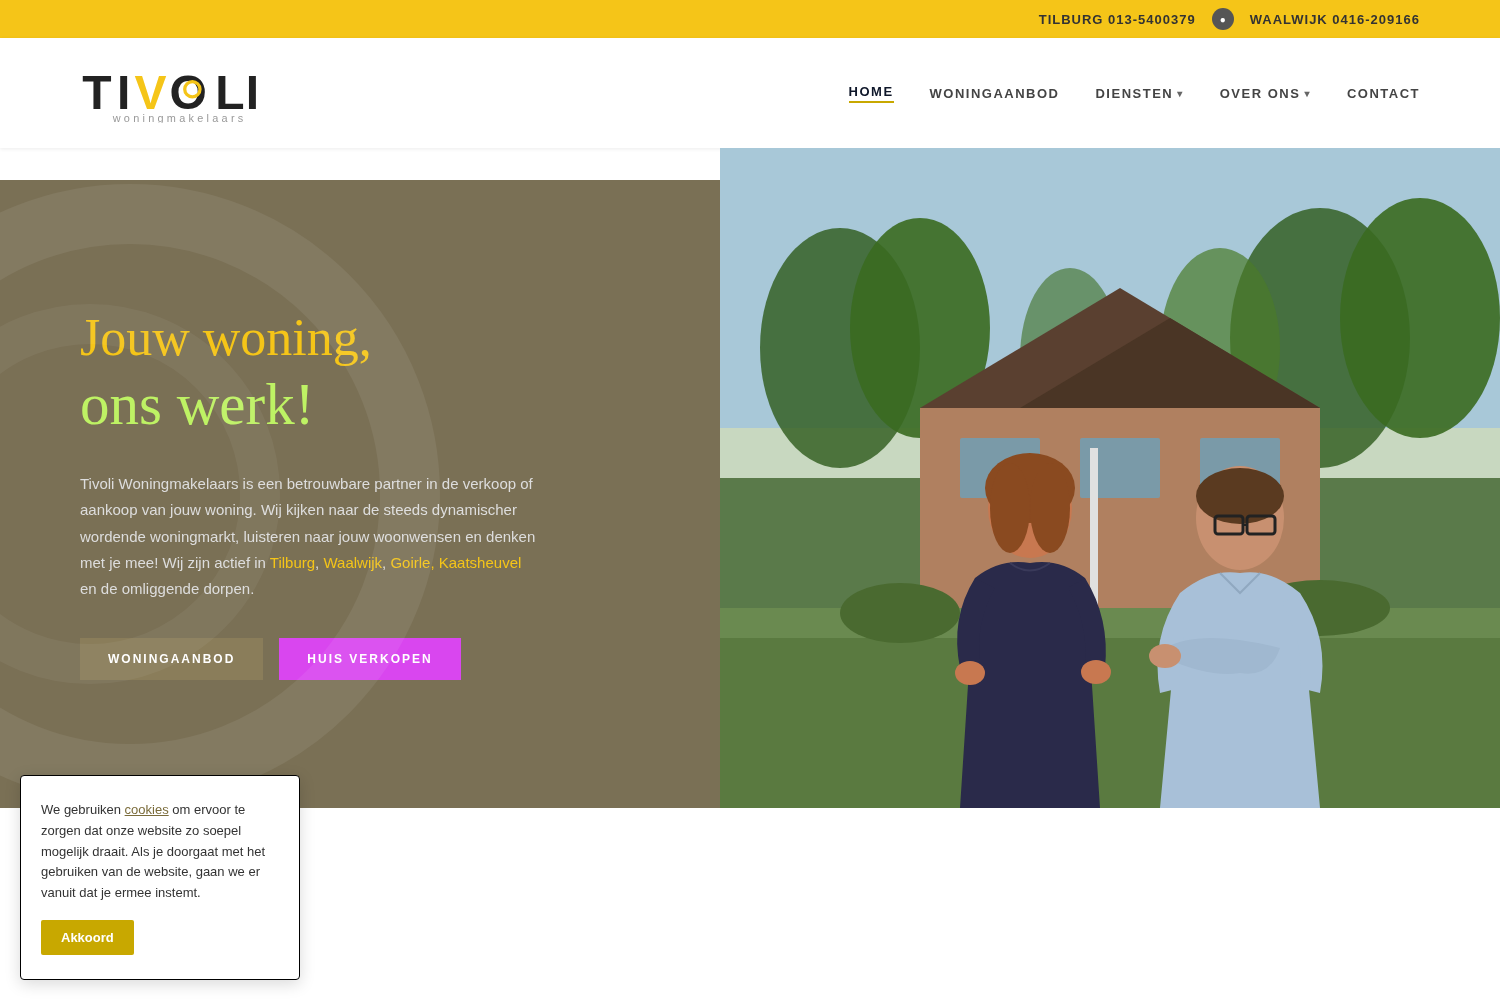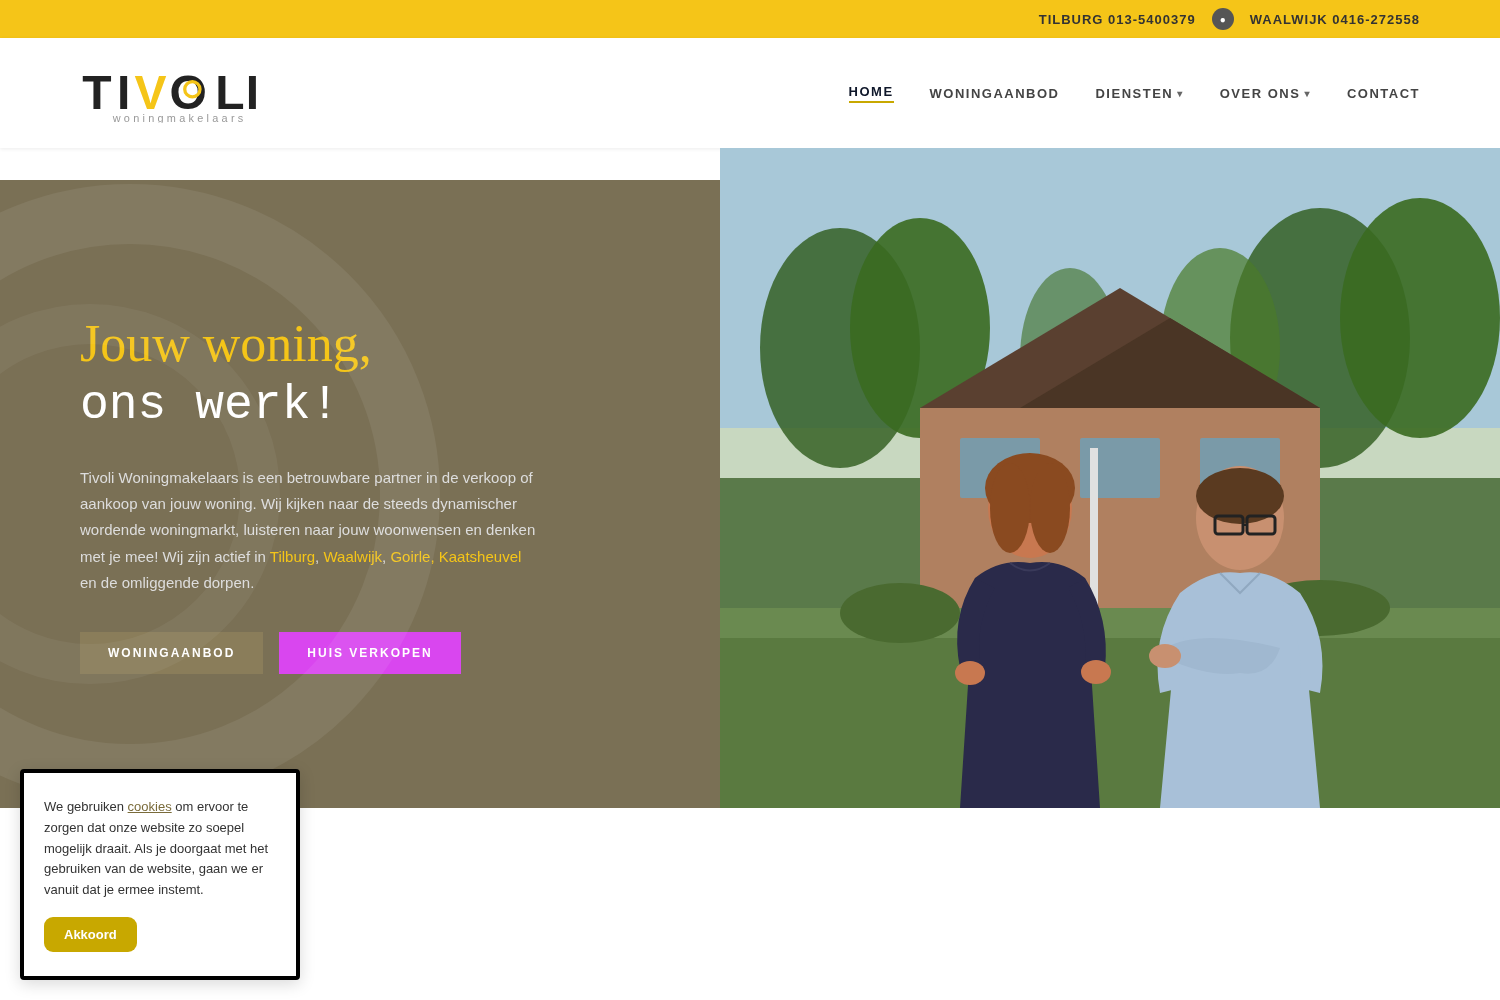--- a/index.html
+++ b/index.html
@@ -123,24 +123,24 @@
     }
     .hero-title-gold {
       font-family: 'Georgia', serif;
       font-size: 52px;
       font-weight: 400;
       color: #F5C518;
       line-height: 1.15;
       margin-bottom: 4px;
     }
     .hero-title-white {
-      font-family: Liberation Mono, monospace;
-      font-size: 48px;
+      font-family: Liberation Serif, serif;
+      font-size: 59px;
       font-weight: 400;
-      color: #ffffff;
+      color: #bef264;
       line-height: 1.15;
       margin-bottom: 32px;
     }
     .hero-body {
       font-family: 'Arial', sans-serif;
       font-size: 15px;
       color: #ddd;
       line-height: 1.75;
       margin-bottom: 36px;
       max-width: 460px;
@@ -184,21 +184,21 @@
       position: relative;
     }
 
     
     .cookie-bar {
       position: fixed;
       bottom: 20px;
       left: 20px;
       width: 280px;
       background: white;
-      border: 4px solid #000000;
+      border: 1px solid #000000;
       border-radius: 4px;
       padding: 24px 20px;
       box-shadow: 0 4px 16px rgba(0,0,0,0.15);
       z-index: 100;
     }
     .cookie-text {
       font-family: 'Arial', sans-serif;
       font-size: 13px;
       color: #333;
       line-height: 1.6;
@@ -210,21 +210,21 @@
     }
     .cookie-btn {
       background: #C8A800;
       color: white;
       border: none;
       padding: 10px 20px;
       font-family: 'Arial', sans-serif;
       font-size: 13px;
       font-weight: 600;
       cursor: pointer;
-      border-radius: 9px;
+      border-radius: 2px;
     }
 
     
     .ons-aanbod {
       background: white;
       padding: 60px 80px 40px;
       text-align: left;
     }
     .section-title {
       font-family: 'Georgia', serif;
@@ -238,21 +238,21 @@
       height: 60px;
     }
   </style>
 </head>
 <body>
 
 <div class="top-bar">
   <div class="top-bar-content">
     <span class="top-bar-phone">TILBURG 013-5400379</span>
     <div class="top-bar-divider">●</div>
-    <span class="top-bar-phone">WAALWIJK 0416-272558</span>
+    <span class="top-bar-phone">WAALWIJK 0416-209166</span>
   </div>
 </div>
 
 <header class="header">
   <div class="logo-container">
     <svg class="logo-svg" viewBox="0 0 200 55" xmlns="http://www.w3.org/2000/svg">
 
       <text x="2" y="42" font-family="Arial" font-size="44" font-weight="900" letter-spacing="4" fill="#222">T</text>
 
       <text x="34" y="42" font-family="Arial" font-size="44" font-weight="900" fill="#222">I</text>

